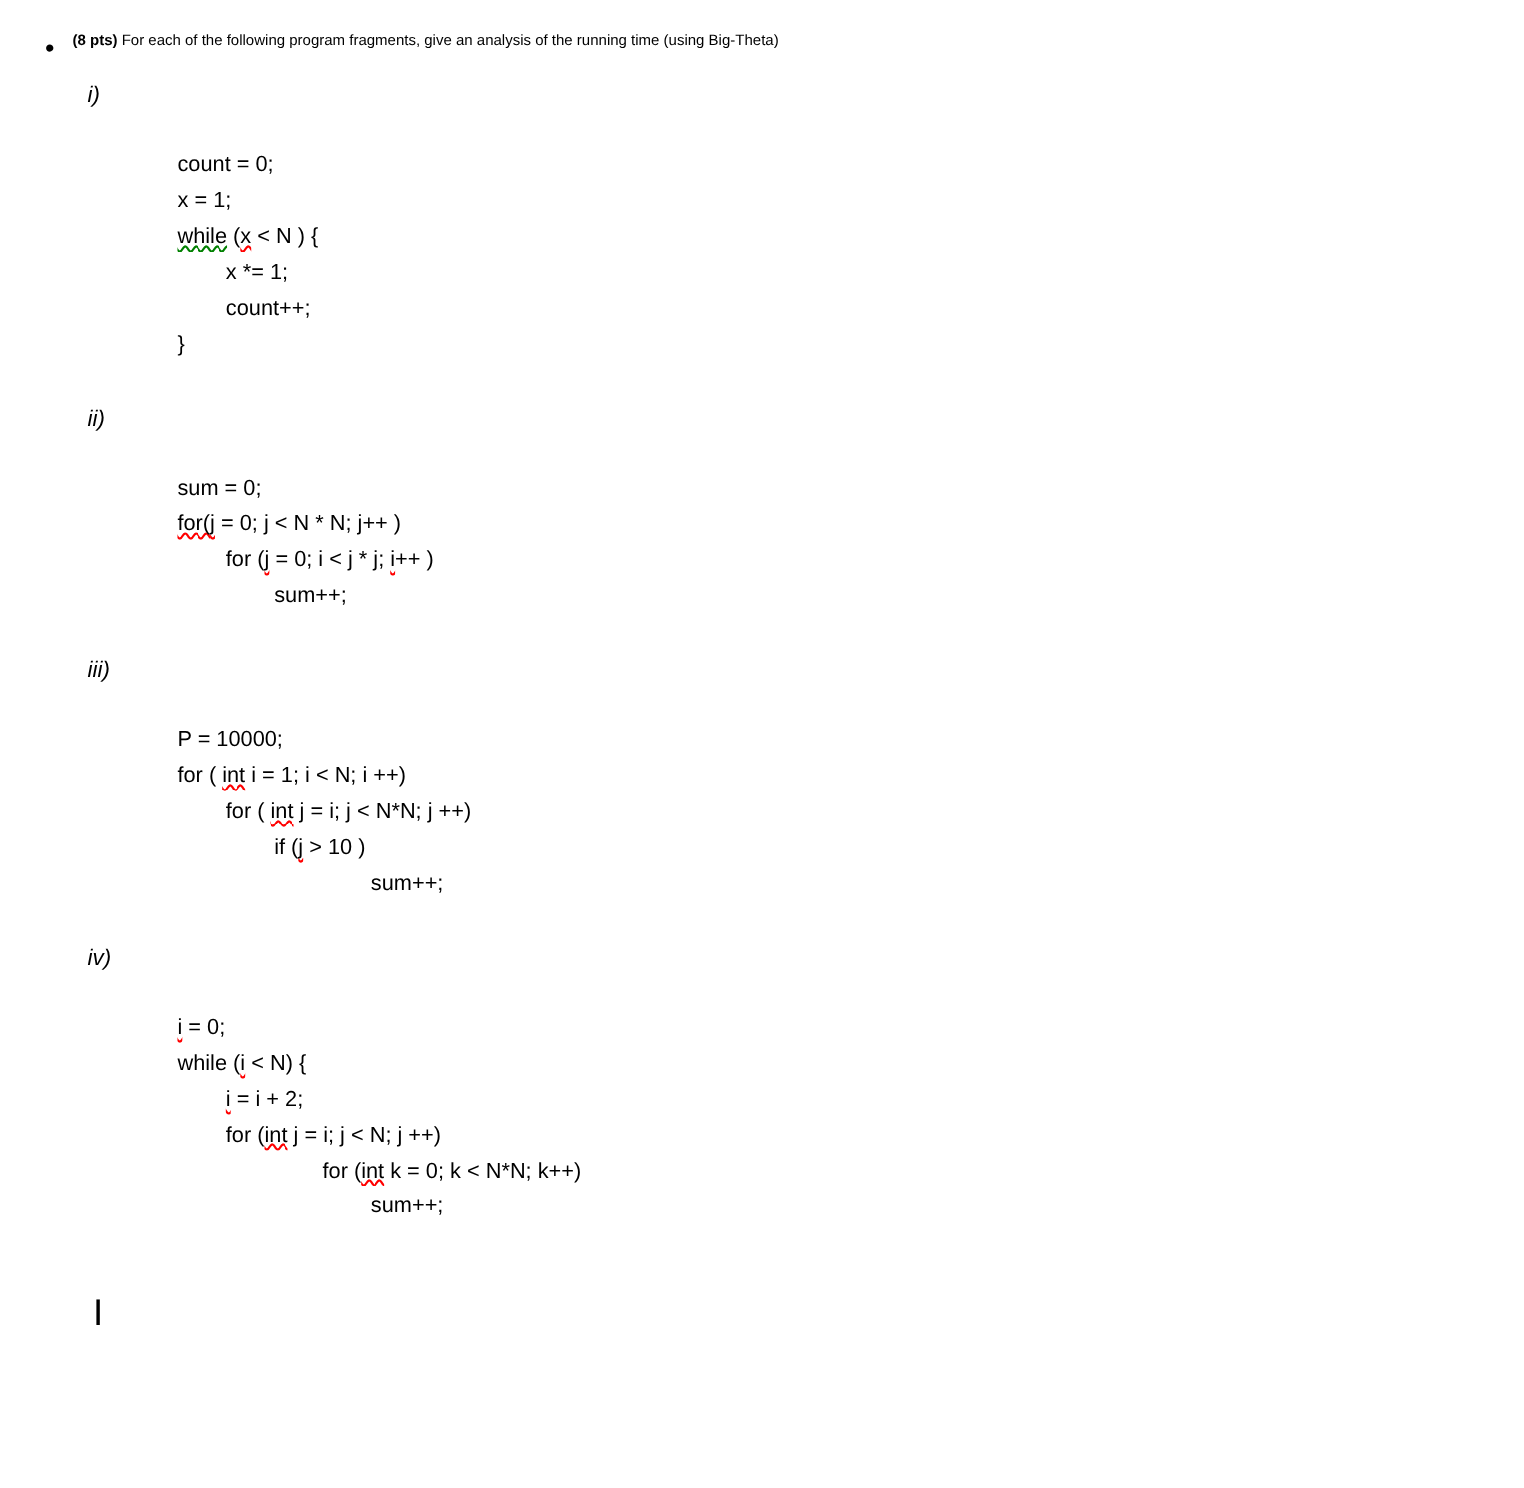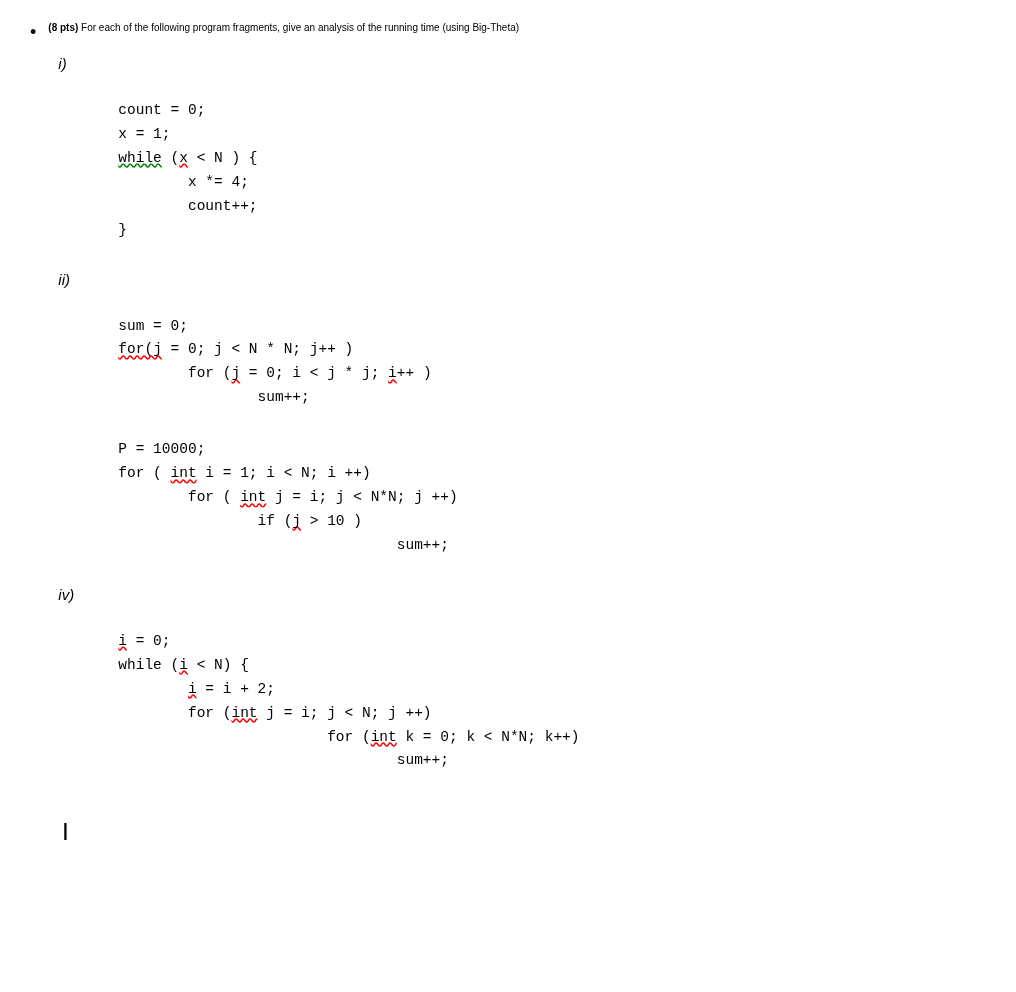--- a/index.html
+++ b/index.html
@@ -46,21 +46,21 @@
       margin-bottom: 28px;
     }
 
     .sub-label {
       font-size: 15px;
       font-style: italic;
       margin-bottom: 10px;
     }
 
     .code-block {
-      font-family: Liberation Mono, monospace;
+      font-family: Liberation Sans, sans-serif;
       font-size: 14.5px;
       line-height: 1.65;
       margin-left: 60px;
       color: #000000;
       margin-top: 27px;
     }
 
     .code-line {
       display: block;
       white-space: pre;
@@ -88,37 +88,38 @@
     </div>
 
     <div class="sub-sections">
 
       <div class="sub-section">
         <div class="sub-label">i)</div>
         <div class="code-block">
           <span class="code-line">count = 0;</span>
           <span class="code-line">x = 1;</span>
           <span class="code-line"><span class="squiggly-green">while</span> (<span class="squiggly-red">x</span> &lt; N ) {</span>
-          <span class="code-line">        x *= 4;</span>
+          <span class="code-line">        x *= 1;</span>
           <span class="code-line">        count++;</span>
           <span class="code-line">}</span>
         </div>
       </div>
 
       <div class="sub-section">
         <div class="sub-label">ii)</div>
         <div class="code-block">
           <span class="code-line">sum = 0;</span>
           <span class="code-line"><span class="squiggly-red">for(</span><span class="squiggly-red">j</span> = 0; j &lt; N * N; j++ )</span>
           <span class="code-line">        for (<span class="squiggly-red">j</span> = 0; i &lt; j * j; <span class="squiggly-red">i</span>++ )</span>
           <span class="code-line">                sum++;</span>
         </div>
       </div>
 
       <div class="sub-section">
+        <div class="sub-label">iii)</div>
         <div class="code-block">
           <span class="code-line">P = 10000;</span>
           <span class="code-line">for ( <span class="squiggly-red">int</span> i = 1; i &lt; N; i ++)</span>
           <span class="code-line">        for ( <span class="squiggly-red">int</span> j = i; j &lt; N*N; j ++)</span>
           <span class="code-line">                if (<span class="squiggly-red">j</span> &gt; 10 )</span>
           <span class="code-line">                                sum++;</span>
         </div>
       </div>
 
       <div class="sub-section">

